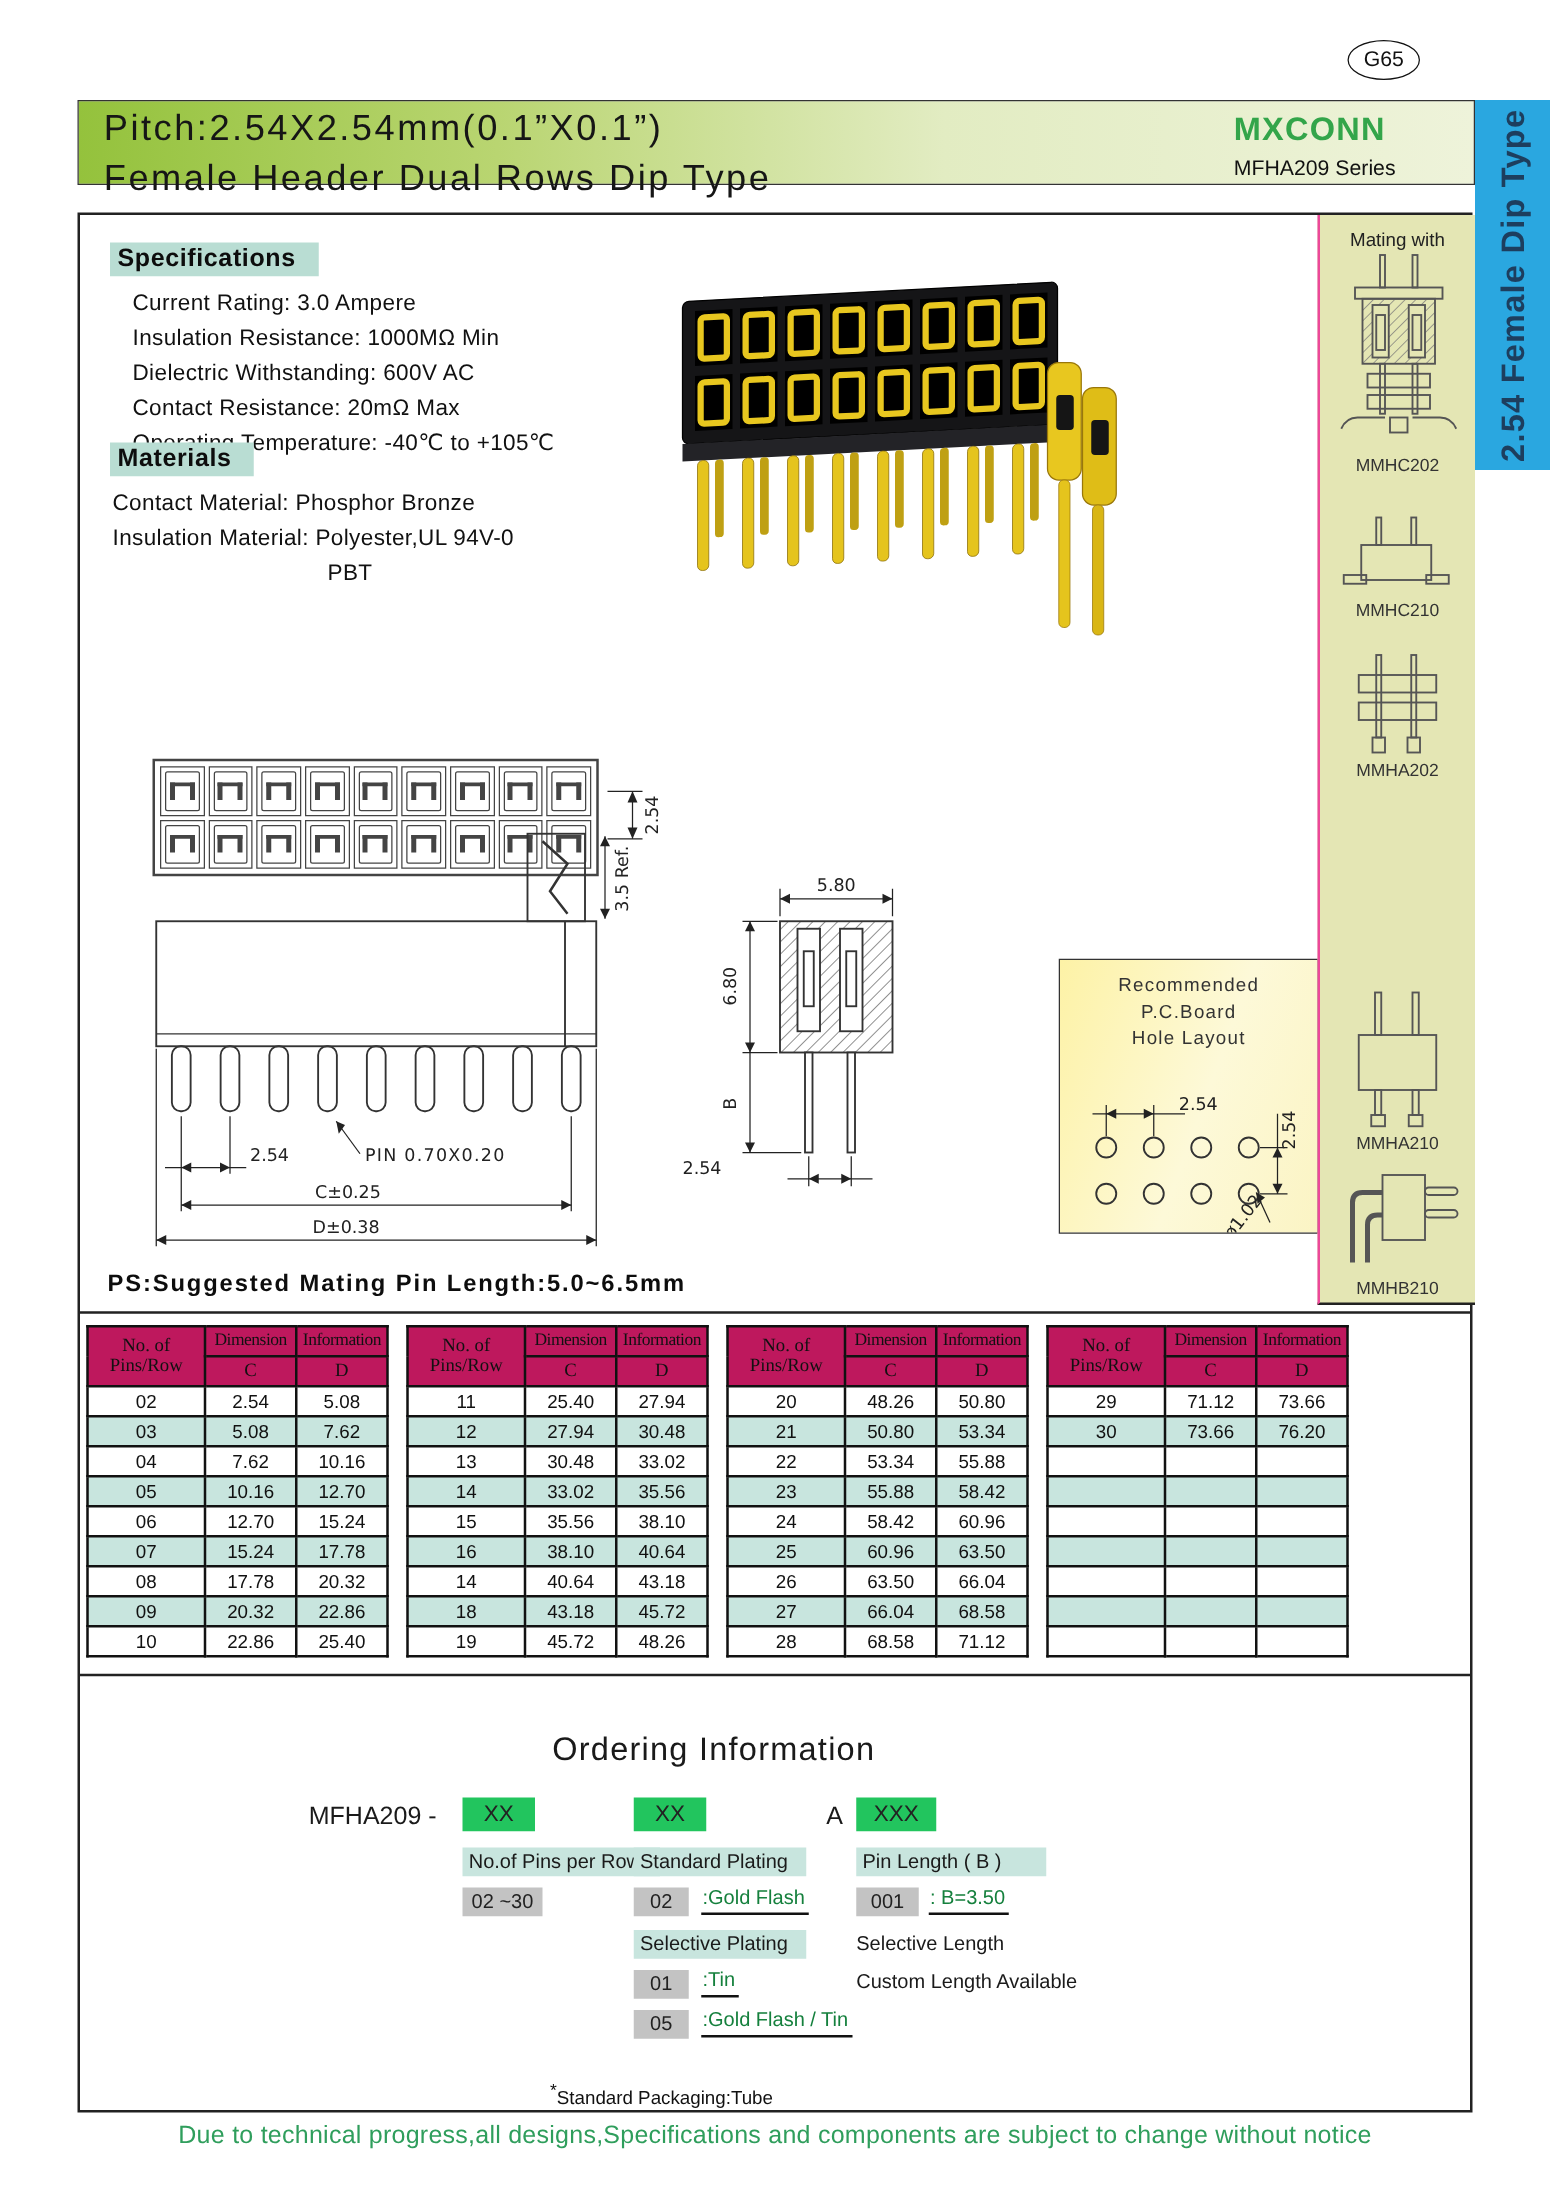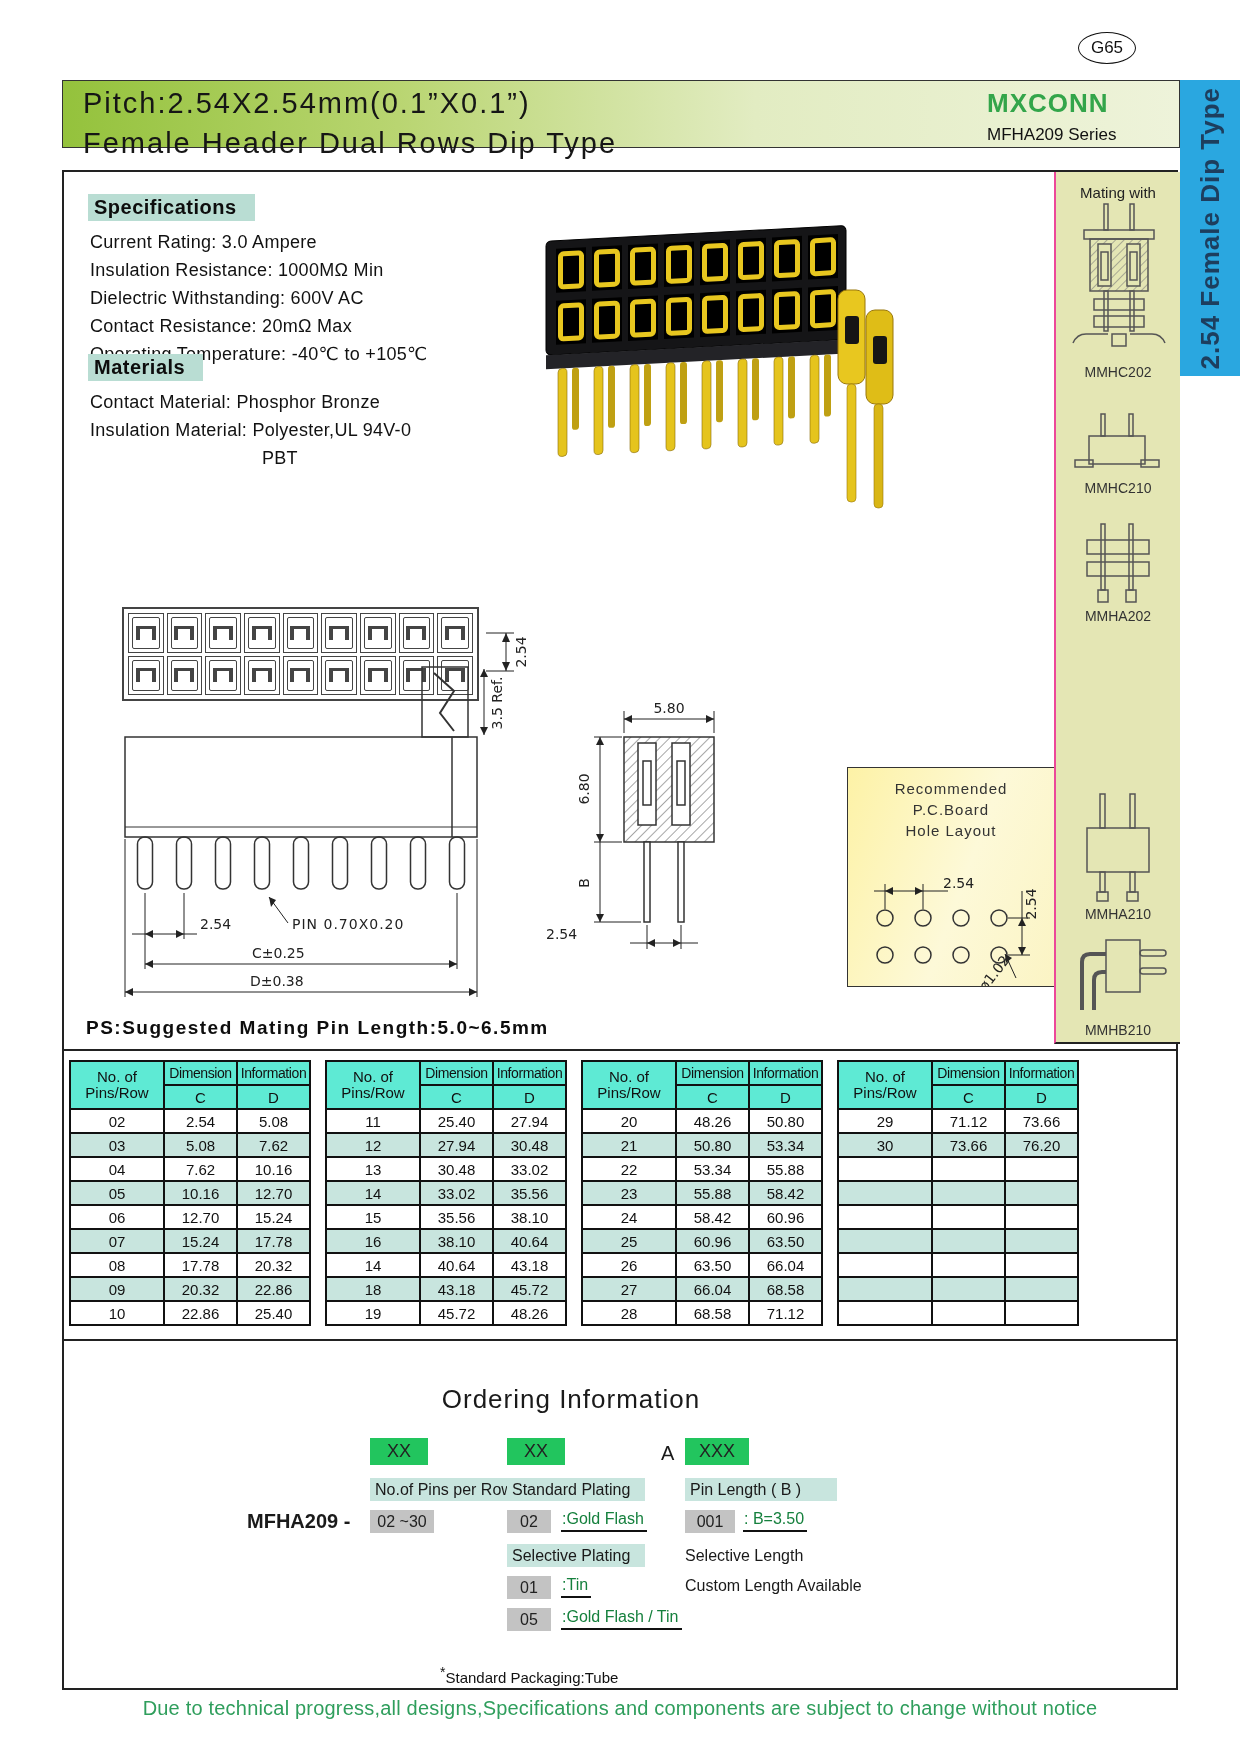--- a/index.html
+++ b/index.html
@@ -26,21 +26,21 @@
 
   
   #mainbox{left:62px;top:170px;width:1116px;height:1520px;border:2px solid #222;box-sizing:border-box;background:#fff;}
 
   
   .sechead{position:absolute;left:24px;background:#b9ddd3;font-size:20px;font-weight:bold;color:#0d0d0d;
            padding:2px 18px 2px 6px;letter-spacing:0.5px;}
   #spechead{top:22px;}
   #mathead{top:182px;}
   .speclist{position:absolute;left:26px;font-size:18px;color:#111;line-height:28px;letter-spacing:0.3px;}
-  #speclist{top:56px;}
+  #speclist{top:56px;margin-left:16px;}
   #matlist{top:216px;}
   #matlist .list-line:nth-child(3){padding-left:172px;}
 
   
   #matepanel{left:990px;top:0px;width:126px;height:872px;background:#e4e6b4;border-left:2px solid #ec4899;border-bottom:2px solid #222;box-sizing:border-box;}
   #matehead{position:absolute;top:12px;left:0;width:100%;text-align:center;font-size:15px;color:#222;}
   .mate-item{position:absolute;left:0;width:100%;display:flex;flex-direction:column;align-items:center;}
   .mate-label{font-size:14px;color:#333;margin-top:2px;}
   .mate-item svg{stroke:#555;fill:none;stroke-width:1.5;}
 
@@ -71,21 +71,21 @@
   #psnote{left:22px;top:845px;font-size:19px;font-weight:bold;letter-spacing:1.5px;color:#0d0d0d;}
 
   .divider{left:0;width:1112px;height:0;border-top:2px solid #222;}
   #div1{top:877px;}
   #div2{top:1167px;}
 
   
   #tables{left:5px;top:888px;display:flex;gap:14px;}
   table.dim-table{border-collapse:collapse;border:2.5px solid #111;table-layout:fixed;}
   .dim-table th,.dim-table td{border:2px solid #111;font-size:15px;color:#111;text-align:center;padding:0;height:22px;font-weight:normal;}
-  .dim-table th{background:#5eead4;}
+  .dim-table th{background:#be185d;font-family:Liberation Serif, serif;}
   .dim-table .pins{width:92px;line-height:16px;}
   .dim-table .dimh{width:71px;font-size:14px;letter-spacing:-0.4px;}
   .dim-table tbody tr:nth-child(even){background:#c8e5de;}
 
   
   #ordtitle{left:0;top:1212px;width:940px;text-align:center;font-size:26px;color:#1a1a1a;letter-spacing:1px;padding-left:37px;}
   .ordtext{position:absolute;font-size:20px;color:#1a1a1a;}
   .gbox{position:absolute;background:#22c55e;color:#222;font-size:18px;display:flex;align-items:center;justify-content:center;height:27px;}
   .tealhead{position:absolute;background:#c8e5de;font-size:16px;color:#1a1a1a;height:23px;line-height:23px;padding-left:5px;box-sizing:border-box;}
   .gsm{position:absolute;background:#c3c3c3;color:#222;font-size:16px;height:23px;display:flex;align-items:center;justify-content:center;}
@@ -673,21 +673,21 @@
               <td></td>
             </tr>
           </tbody>
         </table>
       </div>
 
     <div id="div2" class="divider abs"></div>
 
     <div id="ordtitle" class="abs">Ordering Information</div>
 
-    <div class="ordtext" style="left:183px;top:1338px;font-weight:bold;">MFHA209 -</div>
+    <div class="ordtext" style="left:183px;top:1270px;">MFHA209 -</div>
     <div class="gbox" style="left:306px;top:1266px;width:58px;">XX</div>
     <div class="gbox" style="left:443px;top:1266px;width:58px;">XX</div>
     <div class="ordtext" style="left:597px;top:1270px;">A</div>
     <div class="gbox" style="left:621px;top:1266px;width:64px;">XXX</div>
 
     <div class="tealhead" style="left:306px;top:1306px;width:158px;">No.of Pins per Row</div>
     <div class="gsm" style="left:306px;top:1338px;width:64px;">02 ~30</div>
 
     <div class="tealhead" style="left:443px;top:1306px;width:138px;">Standard Plating</div>
     <div class="gsm" style="left:443px;top:1338px;width:44px;">02</div>

